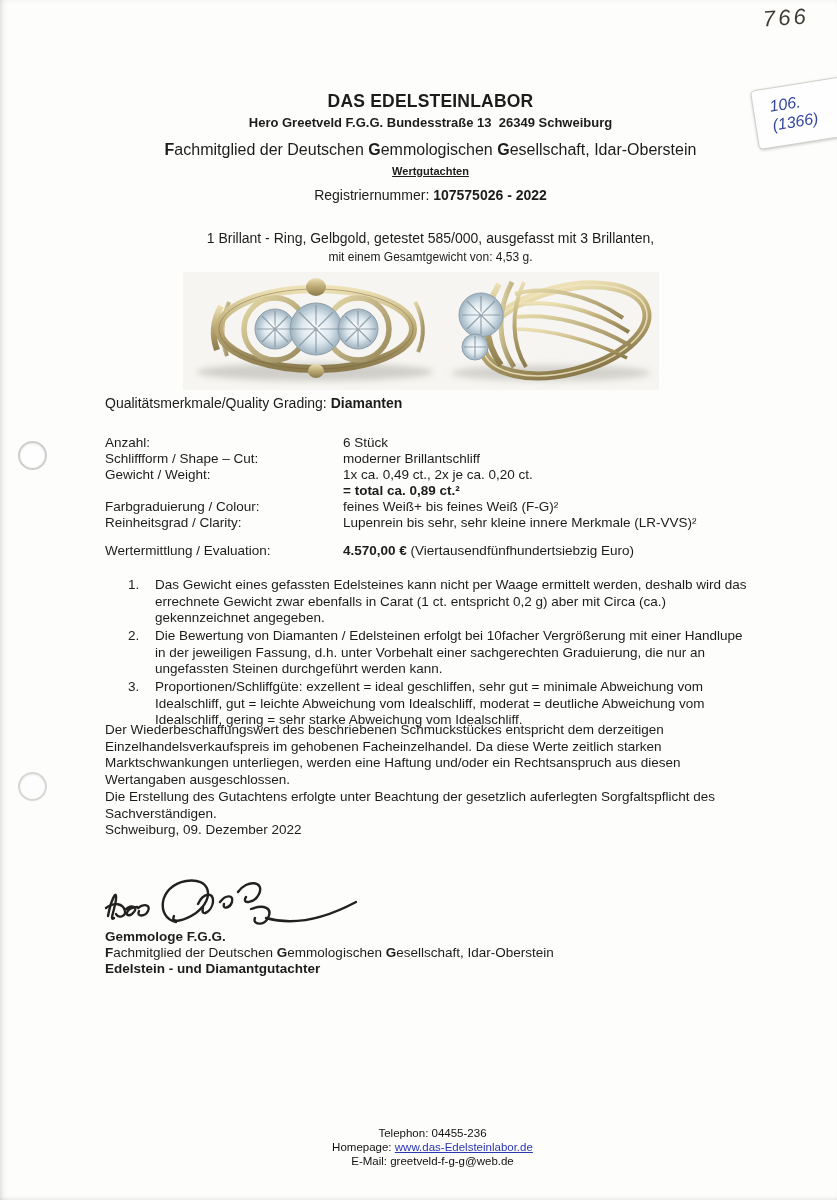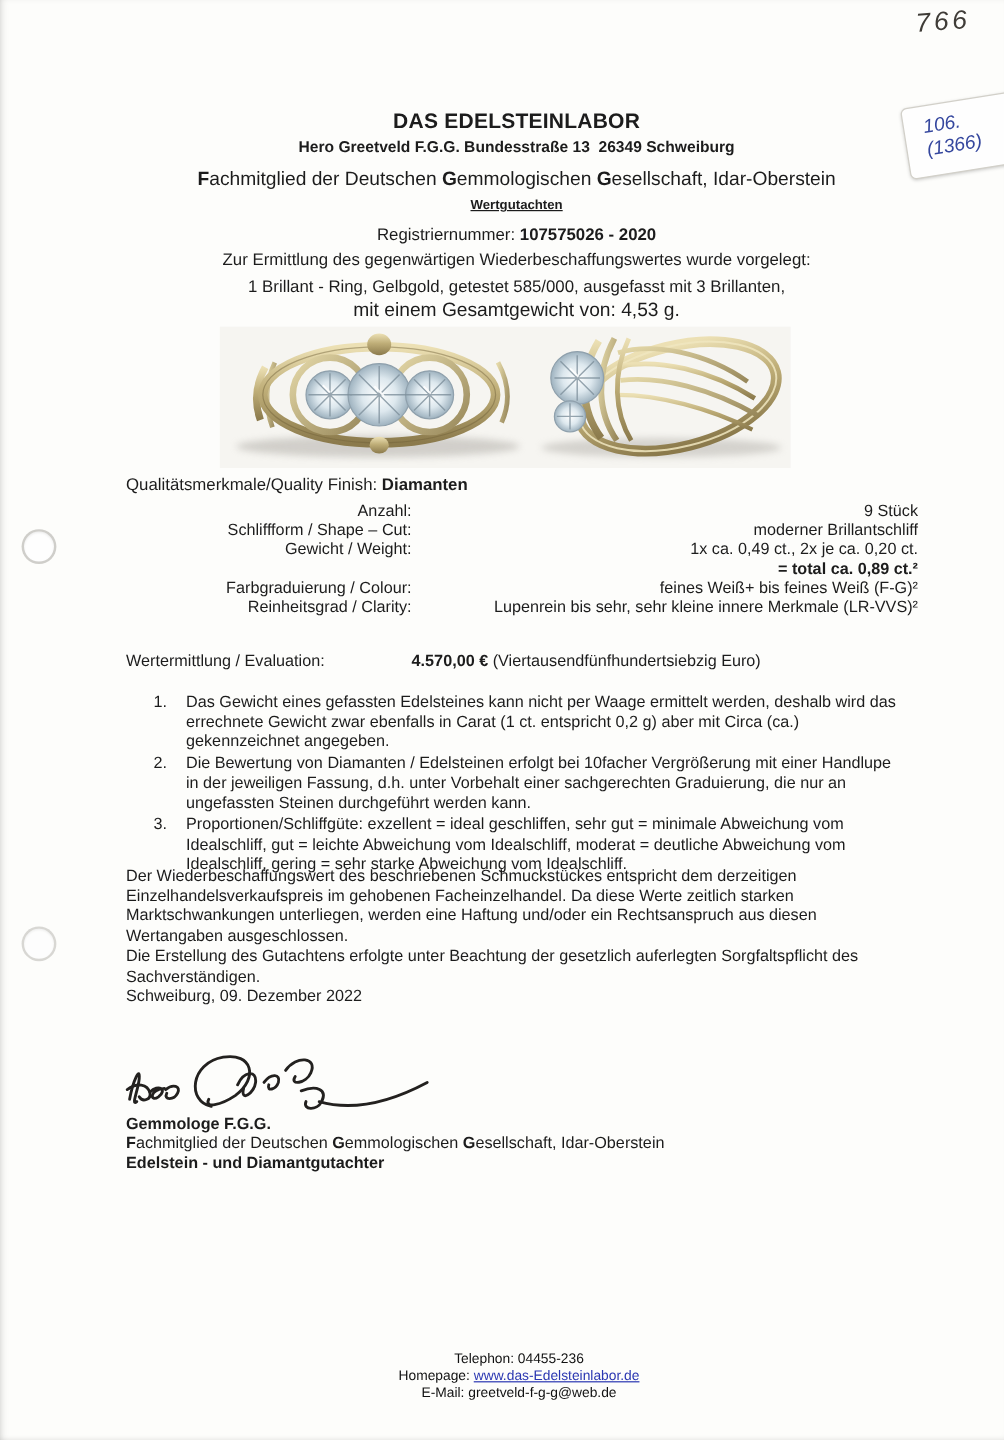--- a/index.html
+++ b/index.html
@@ -15,27 +15,27 @@
   }
   .centered{position:absolute;left:0;right:0;text-align:center;padding-left:24px;}
   .h1{top:91px;font-size:17.5px;font-weight:bold;letter-spacing:.2px;}
   .h2{top:115px;font-size:13px;font-weight:bold;white-space:pre-wrap;}
   .h3{top:141px;font-size:16px;}
   .doctype{top:165px;font-size:11px;font-weight:bold;text-decoration:underline;}
   .reg{top:187px;font-size:14px;}
   .reg b{font-weight:bold;}
   .intro1{top:208px;font-size:14px;}
   .intro2{top:230px;font-size:14px;}
-  .intro3{top:250px;font-size:16px;}
+  .intro3{top:250px;font-size:12px;}
 
   .photo{position:absolute;left:183px;top:272px;width:476px;height:118px;}
 
   .grading-heading{position:absolute;left:105px;top:395px;font-size:14px;}
   .grading-heading .v{font-weight:bold;}
-  .gtable{position:absolute;left:105px;top:418px;width:660px;font-size:13.5px;line-height:15.9px;text-align:right;}
+  .gtable{position:absolute;left:105px;top:435px;width:660px;font-size:13.5px;line-height:15.9px;}
   .grow{display:flex;}
   .grow .lbl{width:238px;flex:none;}
   .grow .val{flex:1;}
   .bold{font-weight:bold;}
 
   .valuation{position:absolute;left:105px;top:543px;font-size:13.5px;display:flex;width:680px;}
   .valuation .lbl{width:238px;flex:none;}
   .valuation .amt{font-weight:bold;}
 
   .notes{position:absolute;left:128px;top:577px;width:625px;font-size:13.5px;line-height:16.5px;}
@@ -82,24 +82,23 @@
 
   <div class="hole hole1"></div>
   <div class="hole hole2"></div>
 
   <div class="centered h1">DAS EDELSTEINLABOR</div>
   <div class="centered h2">Hero Greetveld F.G.G. Bundesstraße 13  26349 Schweiburg</div>
   <div class="centered h3"><span style="font-weight: bold;">F</span><span>achmitglied der Deutschen </span><span style="font-weight: bold;">G</span><span>emmologischen </span><span style="font-weight: bold;">G</span><span>esellschaft, Idar-Oberstein</span></div>
   <div class="centered doctype">Wertgutachten</div>
   <div class="centered reg">
     <span>Registriernummer:</span>
-    <b>107575026 - 2020</b>
-  </div>
-
-  <div class="centered intro1">Zur Ermittlung des gegenwärtigen Wiederbeschaffungswertes wurde vorgelegt:</div>
+    <b>107575026 - 2022</b>
+  </div>
+
   <div class="centered intro2">1 Brillant - Ring, Gelbgold, getestet 585/000, ausgefasst mit 3 Brillanten,</div>
   <div class="centered intro3">mit einem Gesamtgewicht von: 4,53 g.</div>
 
   <div class="photo">
     <svg width="476" height="118" viewBox="0 0 476 118">
       <defs>
         <linearGradient id="gold" x1="0" y1="0" x2="0" y2="1">
           <stop offset="0" stop-color="#ece0b4"></stop>
             <stop offset="0.45" stop-color="#bfae78"></stop>
             <stop offset="1" stop-color="#8b7a4c"></stop>
@@ -161,27 +160,27 @@
         <g stroke="#7e909c" stroke-width="1.2" opacity="0.8">
           <path d="M298,24 V62 M279,43 H317 M284,29 L312,57 M312,29 L284,57"></path>
           <path d="M292,64 V86 M281,75 H303"></path>
         </g>
         <path d="M292,35 l7,7" stroke="#ffffff" stroke-width="1.6" opacity="0.9"></path>
       </g>
     </svg>
   </div>
 
   <div class="grading-heading">
-    <span>Qualitätsmerkmale/Quality Finish:</span>
+    <span>Qualitätsmerkmale/Quality Grading:</span>
     <span class="v">Diamanten</span>
   </div>
   <div class="gtable">
     <div class="grow">
       <span class="lbl">Anzahl:</span>
-      <span class="val">9 Stück</span>
+      <span class="val">6 Stück</span>
     </div>
     <div class="grow">
       <span class="lbl">Schliffform / Shape – Cut:</span>
       <span class="val">moderner Brillantschliff</span>
     </div>
     <div class="grow">
       <span class="lbl">Gewicht / Weight:</span>
       <span class="val">1x ca. 0,49 ct., 2x je ca. 0,20 ct.</span>
     </div>
     <div class="grow">

